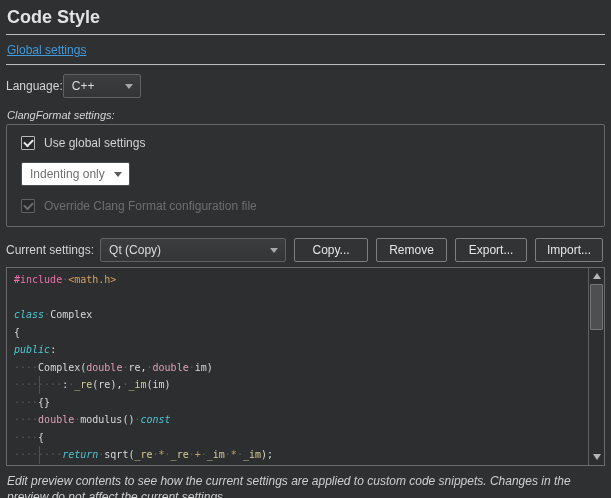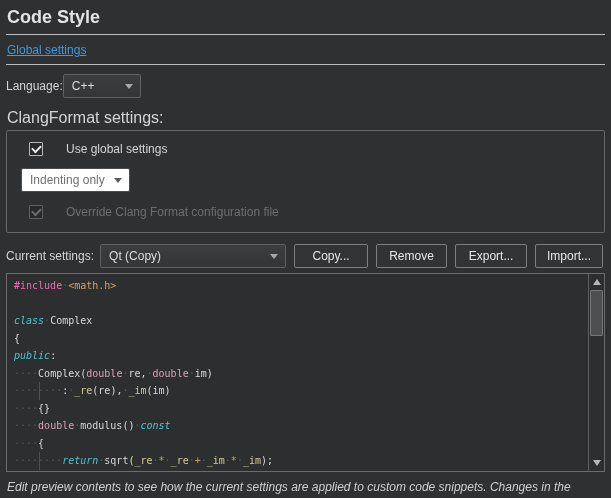--- a/index.html
+++ b/index.html
@@ -18,21 +18,21 @@
     line-height: 22px; margin: 2px 0 6px 1px;
   }
   hr.sep { border: 0; border-top: 1px solid #bcbcbc; margin: 0; }
   .link-row { margin: 8px 0 7px 1px; font-size: 12px; }
   a.global-link { color: var(--link, #419add); text-decoration: underline; cursor: pointer; }
 
   
   .row { display: flex; align-items: center; }
   .lbl { font-size: 12px; color: #d4d4d4; }
   .language-row { margin-top: 9px; height: 24px; }
-  .group-label { margin: 11px 0 3px 1px; font-size: 16px; }
+  .group-label { margin: 11px 0 3px 1px; font-size: 11px; font-style: italic; }
 
   
   .combo {
     position: relative; height: 24px;
     display: flex; align-items: center;
     padding: 0 22px 0 8px;
     background: linear-gradient(#3b3d3f, #333537);
     border: 1px solid #5f6163; border-radius: 2px;
     font-size: 12px; color: #dcdcdc; cursor: default;
     white-space: nowrap; overflow: hidden;
@@ -49,21 +49,21 @@
   .combo-mode { width: 109px; margin: 12px 0 13px 0; }
   .combo-scheme { width: 186px; }
 
   
   .groupbox {
     border: 1px solid #676767; border-radius: 2px;
     padding: 11px 14px 13px 14px;
   }
 
   
-  .checkbox-row { display: flex; align-items: flex-start; gap: 23px; font-size: 12px; cursor: default; margin-left: 8px; }
+  .checkbox-row { display: flex; align-items: flex-start; gap: 9px; font-size: 12px; cursor: default; }
   .cb {
     width: 14px; height: 14px; flex: 0 0 auto;
     border: 1px solid #b9b9b9; border-radius: 1px;
     background: #27292a; position: relative;
   }
   .cb.checked::after {
     content: ""; position: absolute; left: 2px; top: 2px;
     width: 7px; height: 4px;
     border-left: 2px solid #ececec; border-bottom: 2px solid #ececec;
     transform: rotate(-45deg);

